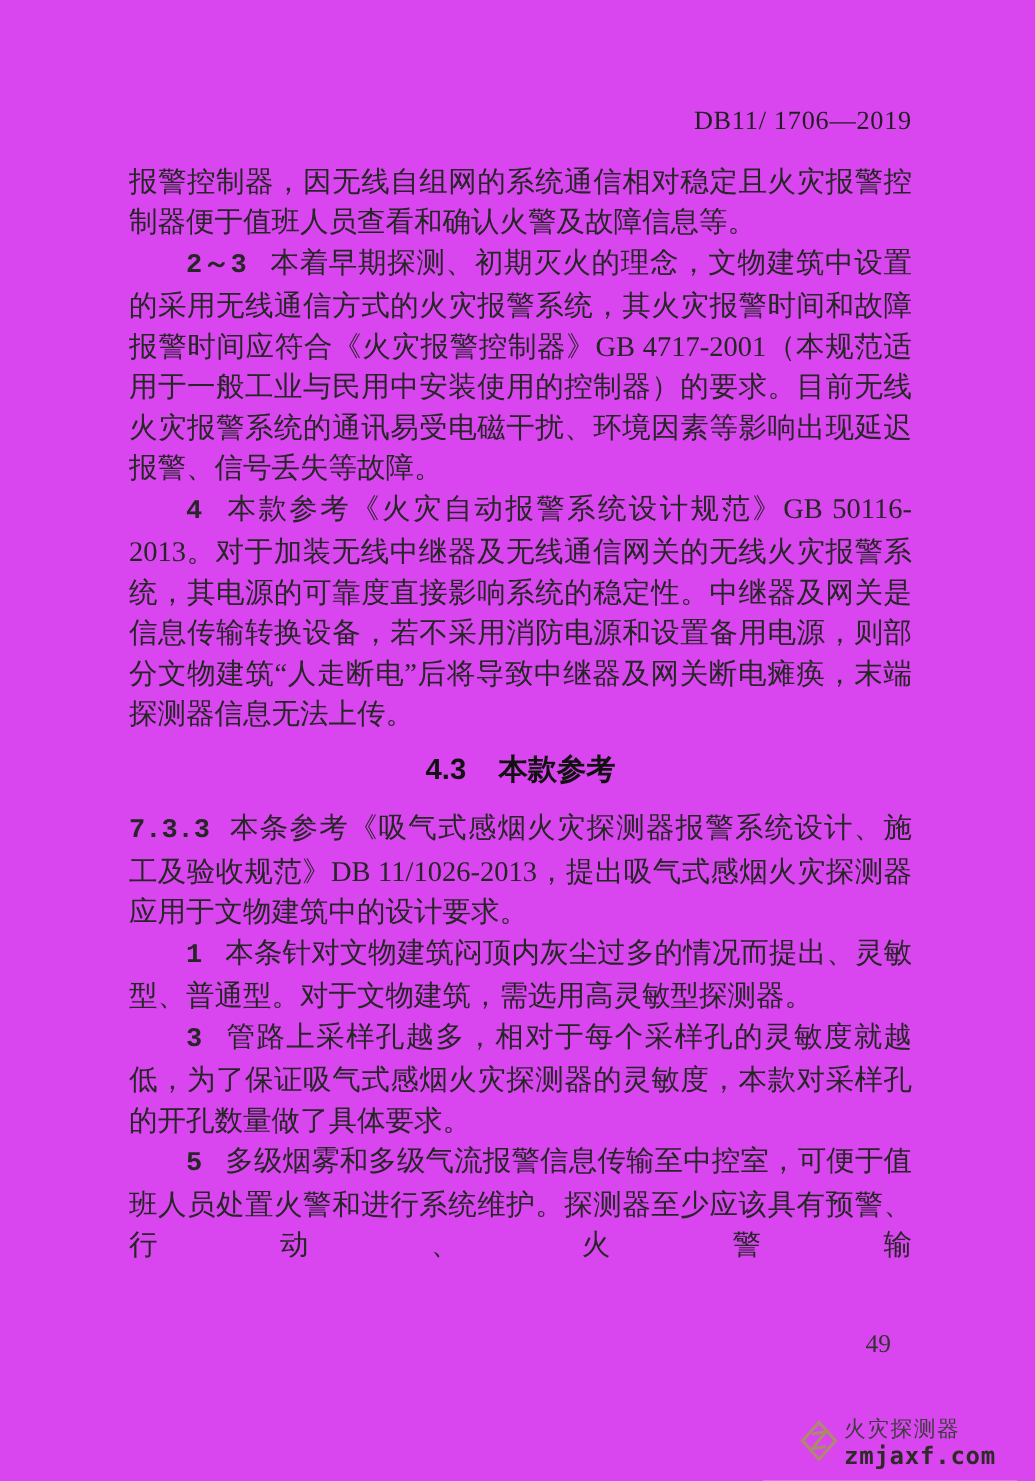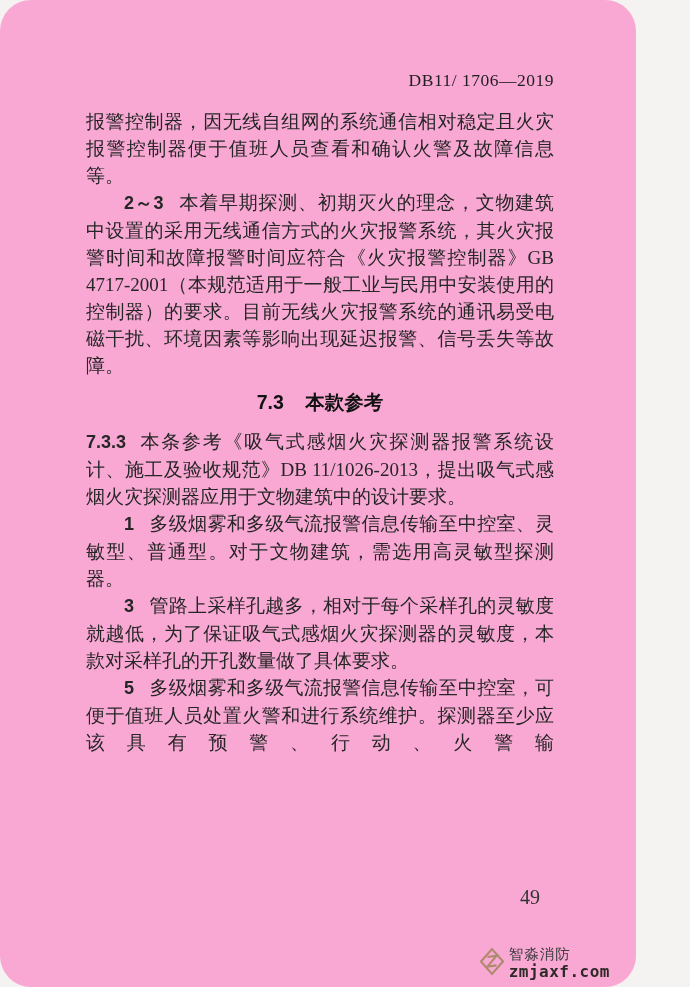--- a/index.html
+++ b/index.html
@@ -1,48 +1,47 @@
 <!DOCTYPE html>
 <html><head>
 <meta charset="utf-8">
 <style>
   html,body { margin:0; padding:0; }
   body { width:690px; height:987px; background:#f4f3f1; }
   .page {
-    position:relative; width:636px; height:987px;
-    background:#f9a8d4; overflow:hidden;
+    position:relative; width:690px; height:987px;
+    background:#d946ef; overflow:hidden;
     font-family:"Liberation Serif","DejaVu Serif",serif;
     color:#262626;
-    border-radius:31px;
   }
   .header {
     position:absolute; top:70px; left:86px; right:82px;
     text-align:right; font-size:17.5px; letter-spacing:.5px; color:#1f1f1f;
   }
   .body-text {
     position:absolute; top:108px; left:86px; right:82px;
     font-size:19px; line-height:27px; text-align:justify;
   }
   .body-text p { margin:0; }
   p.indent { text-indent:2em; }
   p.runover { text-align-last:justify; }
   .num {
-    font-family:Liberation Sans, sans-serif;
+    font-family:Liberation Mono, monospace;
     font-weight:600; font-size:18px; padding-right:.85em;
   }
   .clause-num { padding-right:.7em; }
   h2.heading {
     margin:10px 0 12px 0; text-align:center;
     font-family:"Liberation Sans","DejaVu Sans",sans-serif;
     font-weight:700; font-size:19.5px; color:#111;
   }
   h2.heading .hnum { margin-right:1.1em; }
   .pagenum {
     position:absolute; top:886px; right:96px;
-    font-size:20px; color:#333;
+    font-size:17px; color:#333;
   }
   .brand {
     position:absolute; right:26px; bottom:6px;
     display:flex; align-items:center; gap:4px;
   }
   .brand-text { display:flex; flex-direction:column; line-height:1.1; }
   .brand-name {
     font-family:"Liberation Sans","DejaVu Sans",sans-serif;
     font-size:14.5px; color:#3c3c3c; letter-spacing:1px;
   }
@@ -59,44 +58,45 @@
   <div class="header">
     <span>DB11/ 1706—2019</span>
   </div>
 
   <div class="body-text">
 
     <p><span>报警控制器，因无线自组网的系统通信相对稳定且火灾报警控制器便于值班人员查看和确认火警及故障信息等。</span></p>
 
     <p class="indent"><span class="num">2～3</span><span>本着早期探测、初期灭火的理念，文物建筑中设置的采用无线通信方式的火灾报警系统，其火灾报警时间和故障报警时间应符合《火灾报警控制器》GB 4717-2001（本规范适用于一般工业与民用中安装使用的控制器）的要求。目前无线火灾报警系统的通讯易受电磁干扰、环境因素等影响出现延迟报警、信号丢失等故障。</span></p>
 
+    <p class="indent"><span class="num">4</span><span>本款参考《火灾自动报警系统设计规范》GB 50116-2013。对于加装无线中继器及无线通信网关的无线火灾报警系统，其电源的可靠度直接影响系统的稳定性。中继器及网关是信息传输转换设备，若不采用消防电源和设置备用电源，则部分文物建筑“人走断电”后将导致中继器及网关断电瘫痪，末端探测器信息无法上传。</span></p>
 
-    <h2 class="heading"><span class="hnum">7.3</span><span>本款参考</span></h2>
+    <h2 class="heading"><span class="hnum">4.3</span><span>本款参考</span></h2>
 
 
     <p><span class="num clause-num">7.3.3</span><span>本条参考《吸气式感烟火灾探测器报警系统设计、施工及验收规范》DB 11/1026-2013，提出吸气式感烟火灾探测器应用于文物建筑中的设计要求。</span></p>
 
-    <p class="indent"><span class="num">1</span><span>多级烟雾和多级气流报警信息传输至中控室、灵敏型、普通型。对于文物建筑，需选用高灵敏型探测器。</span></p>
+    <p class="indent"><span class="num">1</span><span>本条针对文物建筑闷顶内灰尘过多的情况而提出、灵敏型、普通型。对于文物建筑，需选用高灵敏型探测器。</span></p>
 
     <p class="indent"><span class="num">3</span><span>管路上采样孔越多，相对于每个采样孔的灵敏度就越低，为了保证吸气式感烟火灾探测器的灵敏度，本款对采样孔的开孔数量做了具体要求。</span></p>
 
     <p class="indent runover"><span class="num">5</span><span>多级烟雾和多级气流报警信息传输至中控室，可便于值班人员处置火警和进行系统维护。探测器至少应该具有预警、行动、火警输</span></p>
 
   </div>
 
   <div class="pagenum">49</div>
 
   <div class="brand">
     <span>
       <svg viewBox="0 0 40 44" width="26" height="31" aria-hidden="true">
         <g fill="none" stroke="#ad8a6e" stroke-width="3.2" stroke-linejoin="miter">
           <path d="M20 3 L37 22 L20 41 L3 22 Z"></path>
           <path d="M13 15 L27 13 L13 30 L27 28"></path>
         </g>
       </svg>
     </span>
     <span class="brand-text">
-      <span class="brand-name">智淼消防</span>
+      <span class="brand-name">火灾探测器</span>
       <span class="brand-url">zmjaxf.com</span>
     </span>
   </div>
 
 </div>
 
 </body></html>

